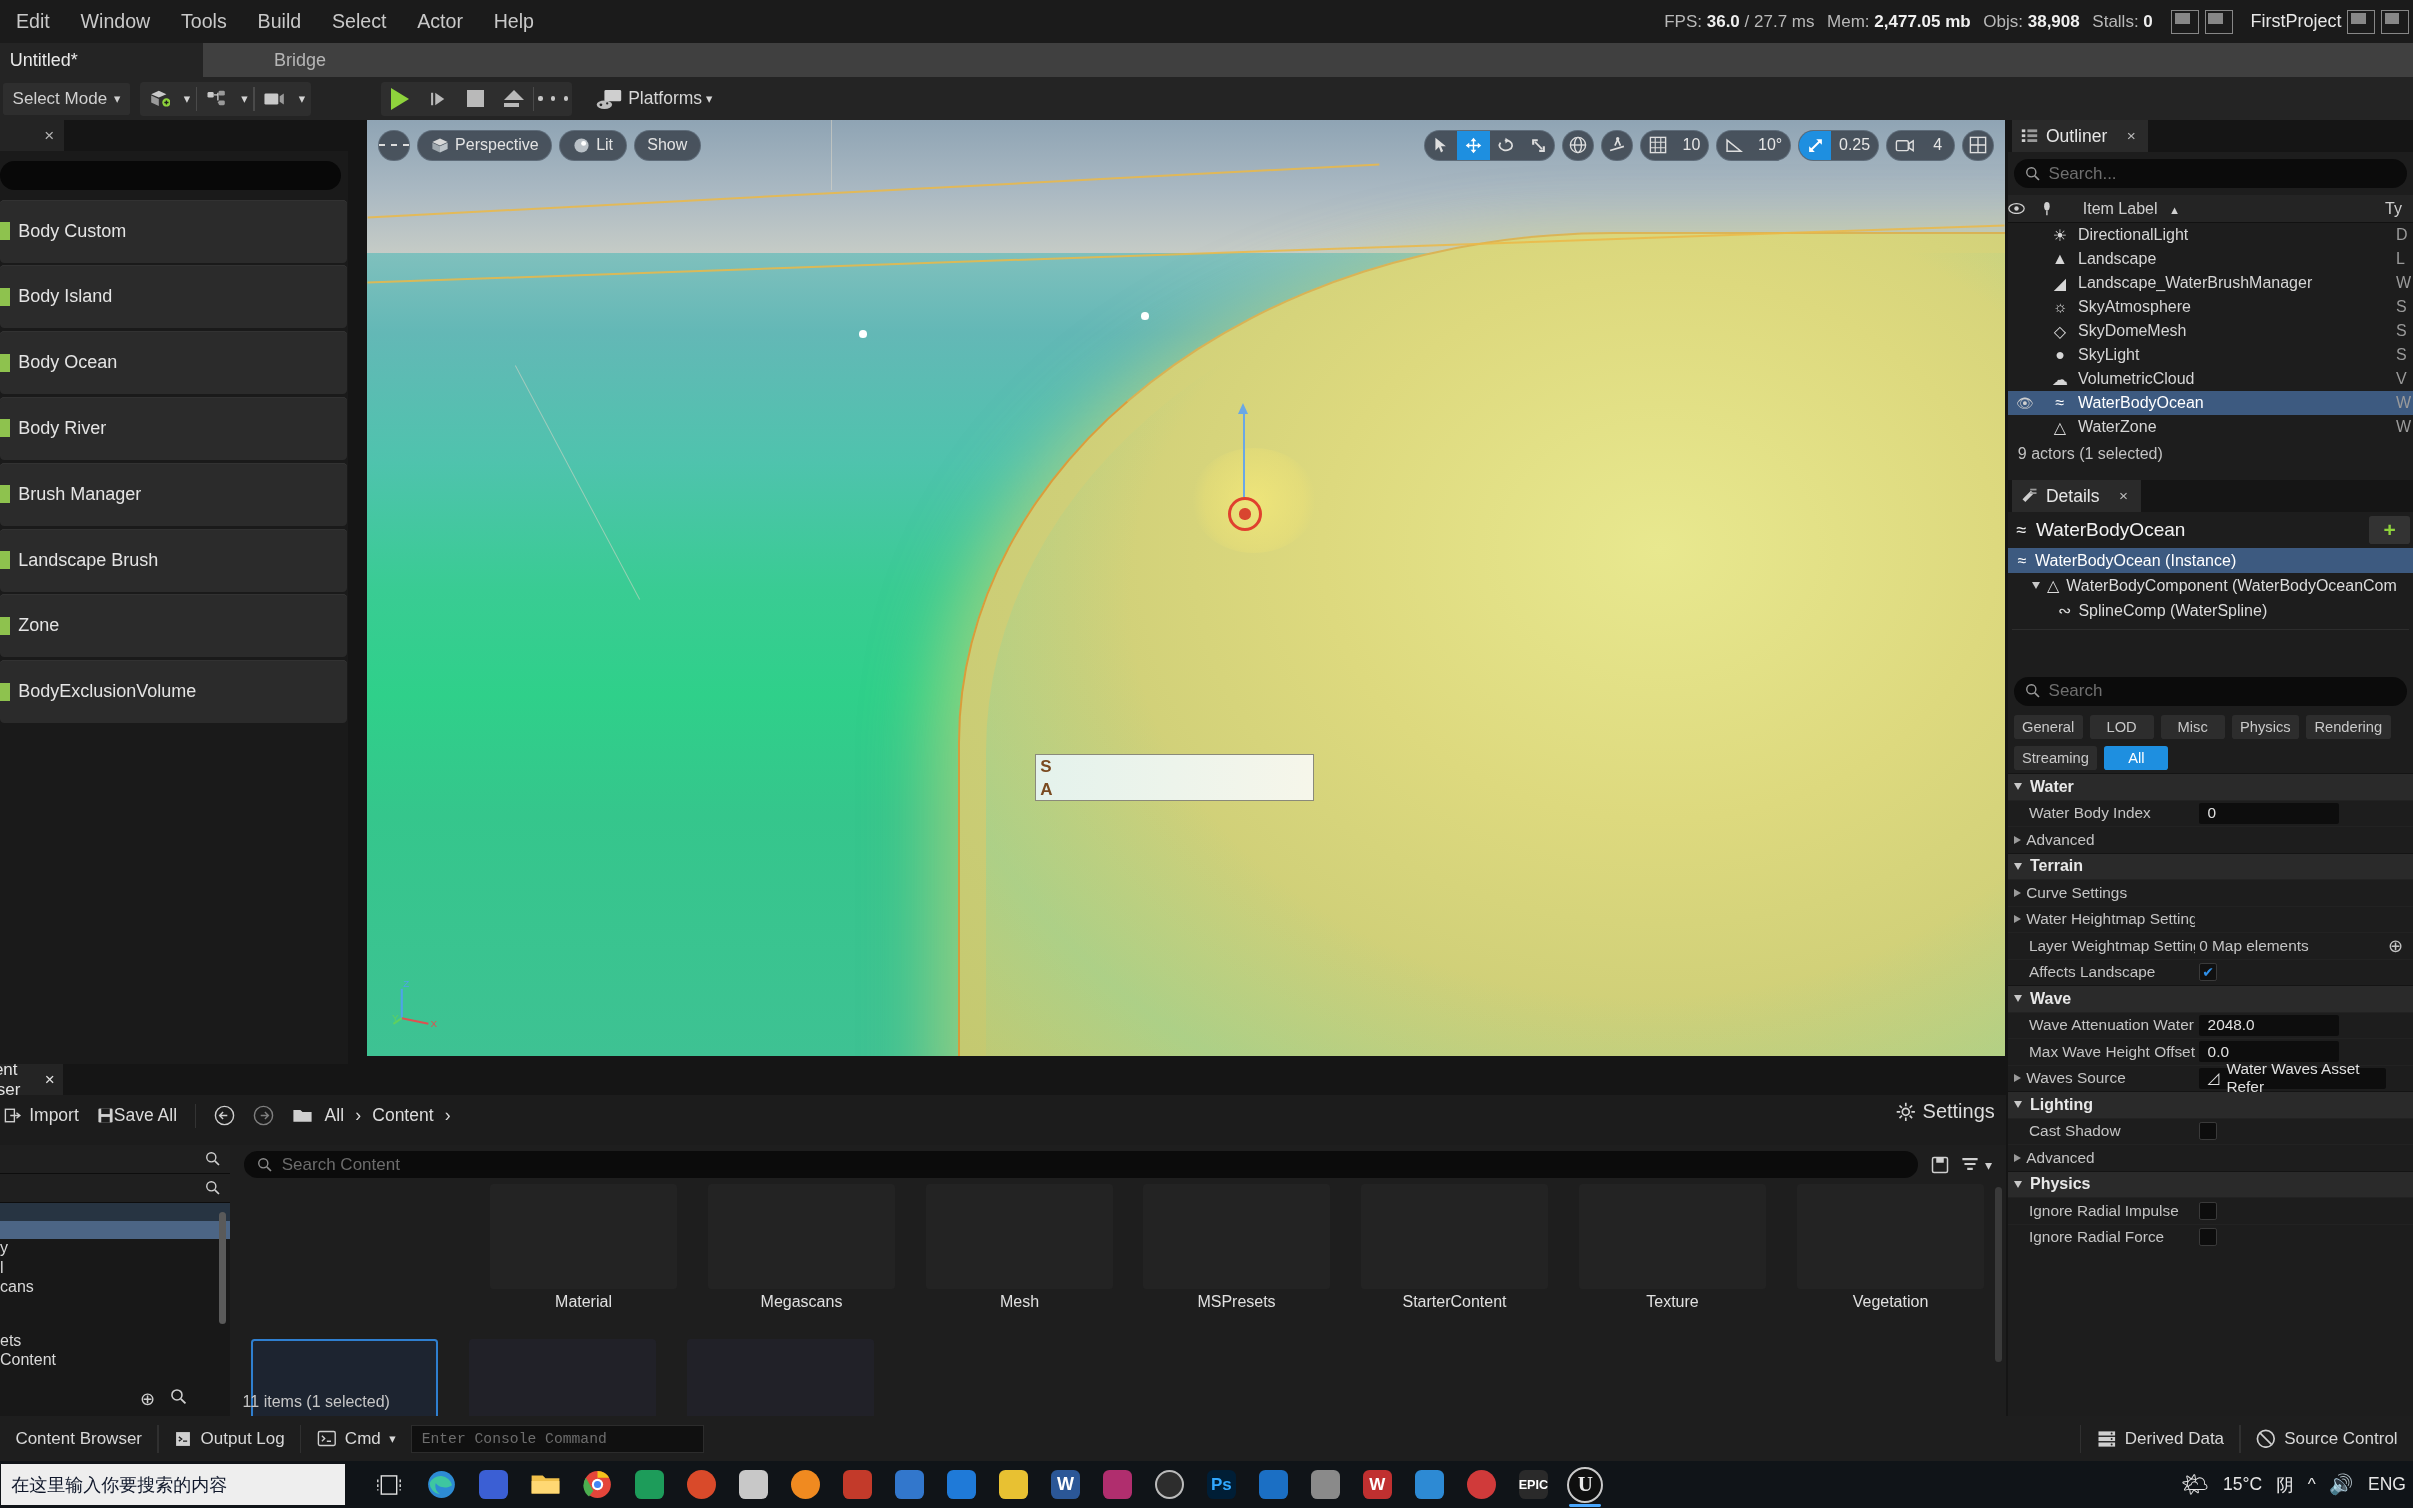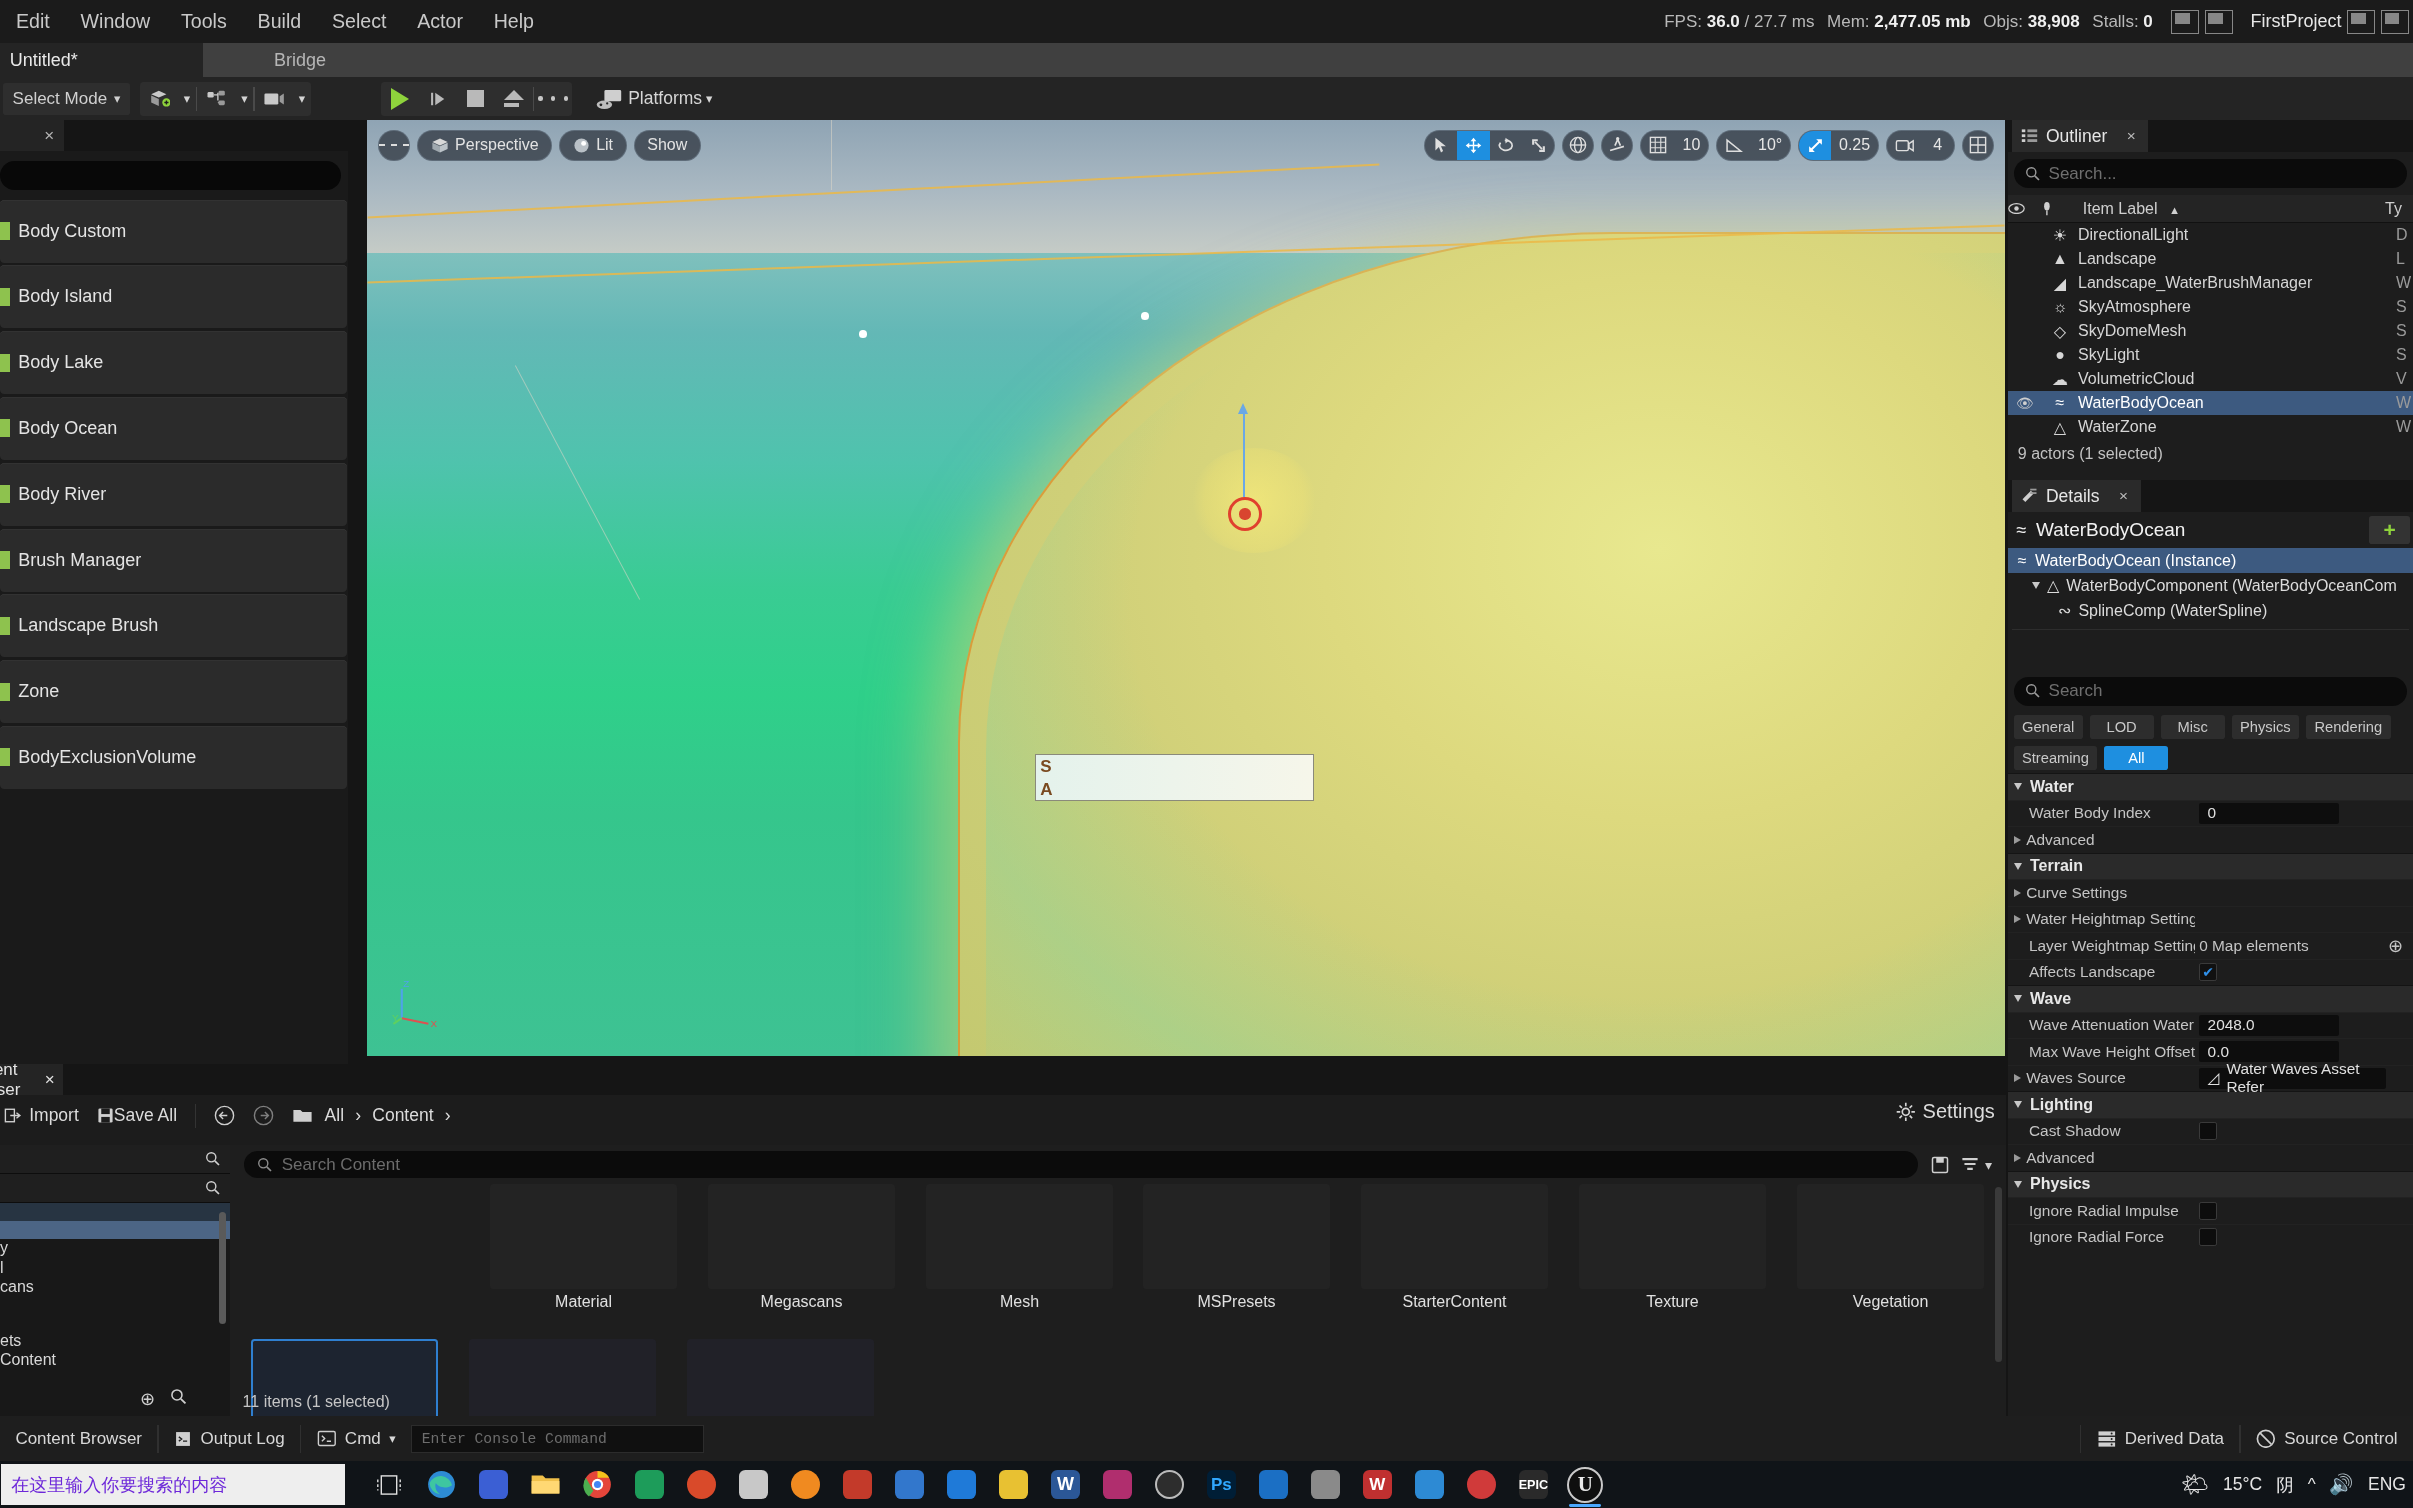--- a/index.html
+++ b/index.html
@@ -316,21 +316,21 @@
               font-size:14.7px;color:#6d6d6d;}
   .sb-right{position:absolute;right:0;top:0;height:45px;display:flex;align-items:center;}
 
   
   .taskbar{
     position:absolute; left:0; top:1461px; width:2413px; height:47px;
     background:#101418; display:flex; align-items:center;
   }
   .tb-search{width:344px;height:41px;background:#eeeeee;margin-left:1.4px;
              display:flex;align-items:center;padding-left:9.8px;
-             font-size:18px;color:#6d28d9;}
+             font-size:18px;color:#0f172a;}
   .tb-icons{display:flex;align-items:center;gap:0px;margin-left:18px;}
   .tb-ico{width:52px;height:47px;display:flex;align-items:center;justify-content:center;}
   .tb-sq{width:29px;height:29px;border-radius:6.3px;}
   .tb-right{position:absolute;right:0;top:0;height:47px;display:flex;align-items:center;
             gap:14px;padding-right:7px;font-size:17.5px;color:#e6e6e6;}
   .tb-ue{width:36px;height:36px;border-radius:50%;background:#0f0f0f;border:2.1px solid #c9c9c9;
          display:flex;align-items:center;justify-content:center;color:#e8e8e8;font-size:21px;
          font-weight:bold;font-family:"Liberation Serif",serif;}
   .tb-active-ue{position:relative;}
   .tb-active-ue::after{content:"";position:absolute;left:9.8px;bottom:1.4px;width:32px;height:2.8px;background:#4aa8ff;border-radius:1.4px;}
@@ -463,24 +463,20 @@
     </div>
     <div class="lp-search"></div>
     <div class="lp-list">
       <div class="lp-row">
           <div class="lp-ic"></div>
           <div class="lp-label">Body Custom</div>
         </div>
       <div class="lp-row">
           <div class="lp-ic"></div>
           <div class="lp-label">Body Island</div>
-        </div>
-      <div class="lp-row">
-          <div class="lp-ic"></div>
-          <div class="lp-label">Body Lake</div>
         </div>
       <div class="lp-row">
           <div class="lp-ic"></div>
           <div class="lp-label">Body Ocean</div>
         </div>
       <div class="lp-row">
           <div class="lp-ic"></div>
           <div class="lp-label">Body River</div>
         </div>
       <div class="lp-row">

